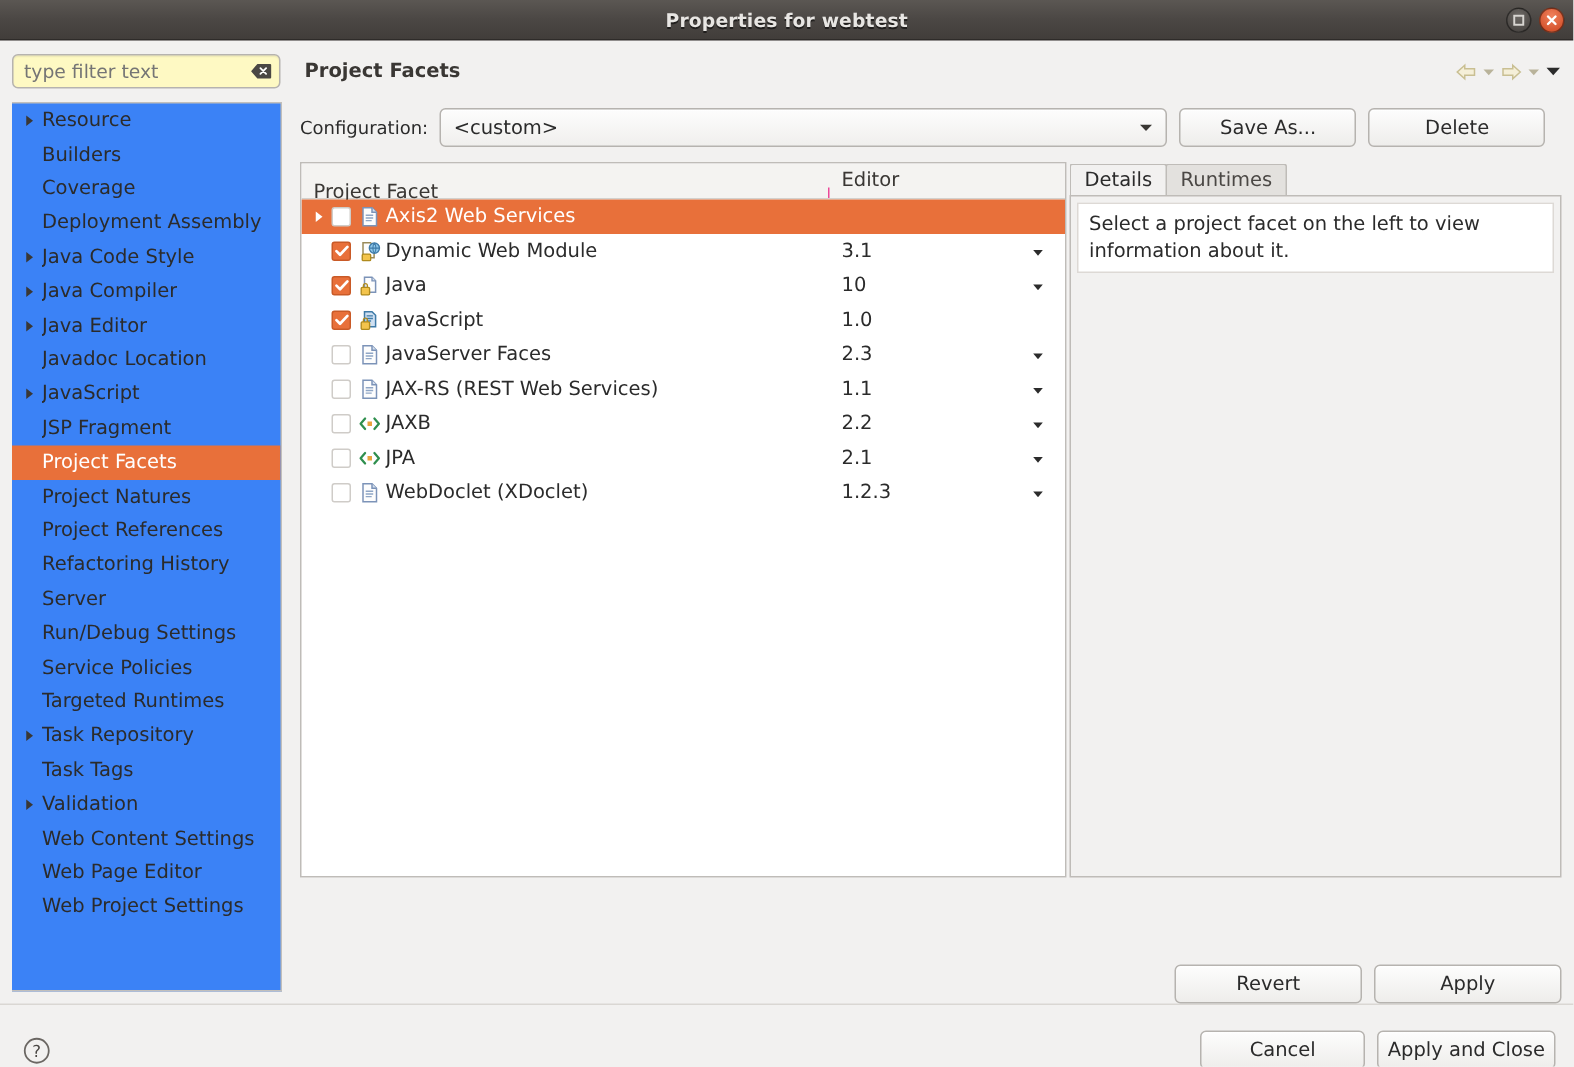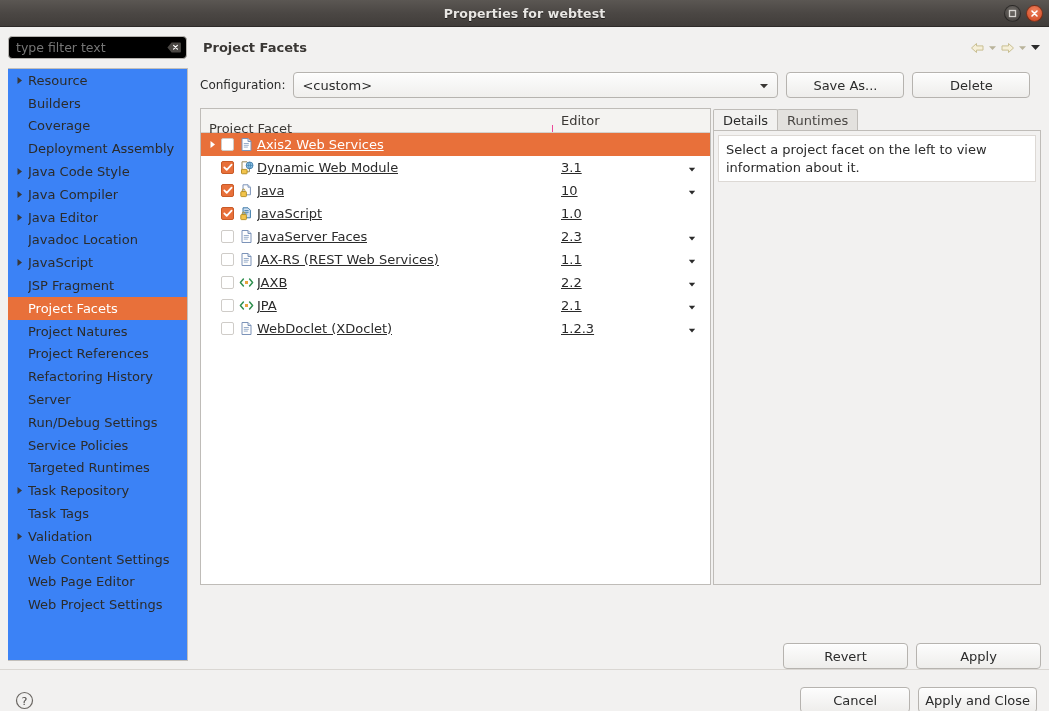--- a/index.html
+++ b/index.html
@@ -44,21 +44,21 @@
     background: radial-gradient(circle at 50% 32%, #f0825e, #d4512b 80%);
   }
   .win-btn svg { display: block; }
 
   
   .topstrip { display: flex; height: 41px; align-items: center; background: #f2f1f0; }
   .filter-wrap { width: 195px; padding: 0 8px; }
   .filter-box {
     position: relative;
     height: 23px;
-    background: #000000;
+    background: #fef9c3;
     border: 1px solid #b6b3af;
     border-radius: 4px;
     box-shadow: inset 0 1px 1px rgba(0,0,0,.07);
     display: flex; align-items: center;
   }
   .filter-input {
     border: 0; outline: 0; background: transparent;
     font-family: inherit; font-size: 12.5px;
     color: #8d8a86;
     padding: 0 22px 0 7px;
@@ -155,21 +155,20 @@
     display: flex; align-items: center;
     font-size: 13px; color: #3a3734;
     padding-left: 8px;
   }
   .th.facet { width: 352px; border-right: 1px solid #ec4899; margin-top: 16px; }
   .th.version { flex: 1; }
   .trow {
     display: flex; align-items: center;
     height: 23px;
     font-size: 13px;
-    text-decoration: underline;
   }
   .trow.selected { background: #e8703a; color: #fff; }
   .cell-facet { width: 352px; display: flex; align-items: center; padding-left: 4px; overflow: hidden; }
   .cell-version { flex: 1; display: flex; align-items: center; padding-left: 8px; position: relative; }
   .ver-arrow { position: absolute; right: 14px; top: 50%; transform: translateY(-50%); }
   .cb {
     width: 13px; height: 13px; flex: none;
     border: 1px solid #9a9793;
     border-radius: 2px;
     background: #fff;

